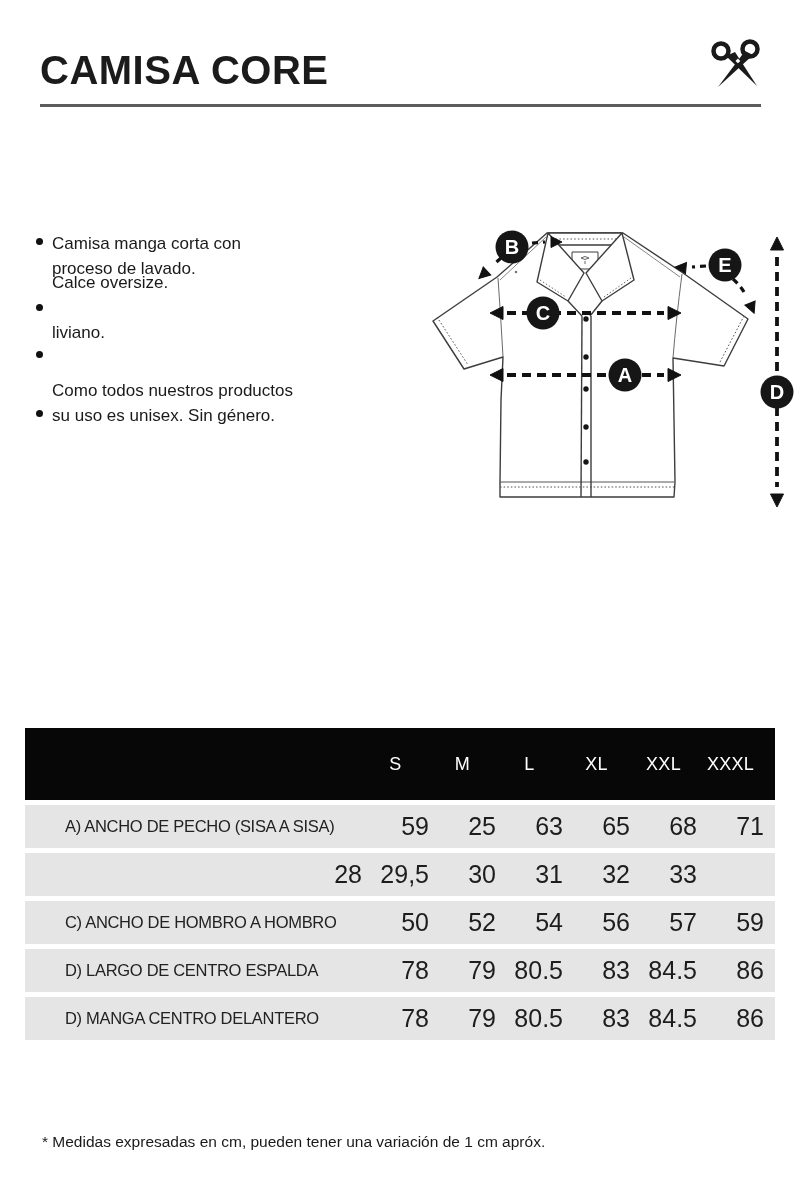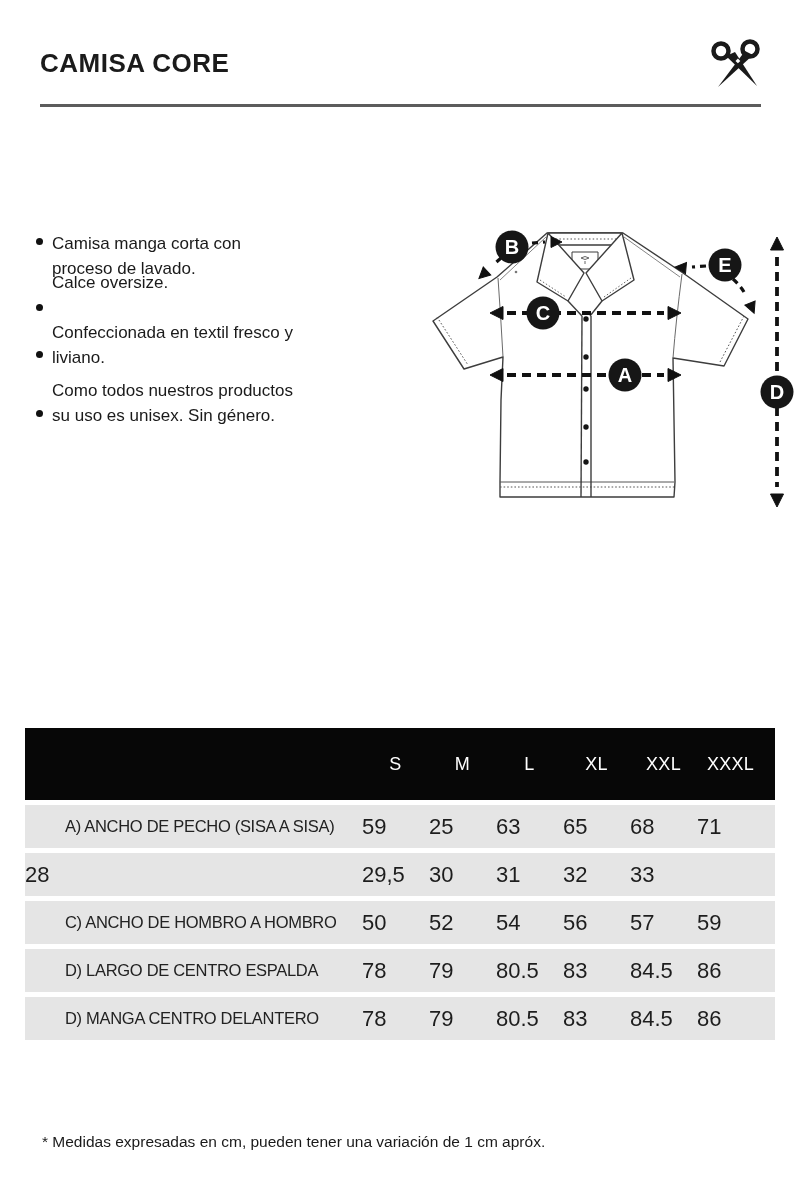--- a/index.html
+++ b/index.html
@@ -3,21 +3,21 @@
 <meta charset="utf-8">
 <style>
   html,body{margin:0;padding:0;}
   body{
     width:800px;height:1200px;position:relative;background:#ffffff;
     font-family:"Liberation Sans", sans-serif;color:#1c1c1c;overflow:hidden;
   }
   
   .page-title{
     position:absolute;left:40px;top:48px;
-    font-size:26px;font-weight:600;letter-spacing:0.5px;color:#1b1b1b;
+    font-size:40px;font-weight:600;letter-spacing:0.5px;color:#1b1b1b;
   }
   .scissors{position:absolute;left:708px;top:36px;}
   .divider{position:absolute;left:40px;top:104px;width:721px;height:3px;background:#5c5c5c;}
   
   .desc-item{
     position:absolute;left:30px;width:330px;padding-left:22px;
     font-size:17px;line-height:25px;color:#1a1a1a;
   }
   .desc-item .line{display:block;}
   .bullet{
@@ -32,21 +32,21 @@
   
   .size-table{position:absolute;left:25px;top:728px;width:750px;}
   .t-grid{display:grid;grid-template-columns:337px repeat(6,67px);align-items:center;}
   .t-head{height:72px;background:#070707;color:#ffffff;}
   .t-head .size-cell{font-size:18px;font-weight:400;text-align:center;letter-spacing:0.3px;}
   .t-row{height:43px;background:#e5e5e5;margin-top:5px;}
   .t-row .label-cell{
     padding-left:40px;font-size:16.5px;letter-spacing:-0.3px;color:#222;
     white-space:nowrap;
   }
-  .t-row .value-cell{font-size:22px;text-align:left;color:#1d1d1d;}
+  .t-row .value-cell{font-size:25px;text-align:right;color:#1d1d1d;}
   
   .footnote{position:absolute;left:42px;top:1133px;font-size:15.5px;color:#1a1a1a;}
 </style>
 </head>
 <body>
 
 <div class="page-title">CAMISA CORE</div>
 
 <svg class="scissors" width="60" height="56" viewBox="0 0 60 56">
   <circle cx="13" cy="15" r="7.5" fill="none" stroke="#1a1a1a" stroke-width="4.5"></circle>
@@ -62,21 +62,20 @@
   <span class="bullet"></span>
   <span class="line">Camisa manga corta con</span>
   <span class="line">proceso de lavado.</span>
 </div>
 <div class="desc-item i2">
   <span class="bullet"></span>
   <span class="line">Calce oversize.</span>
 </div>
 <div class="desc-item i3">
   <span class="bullet"></span>
-  <span class="line">Confeccionada en textil fresco y</span>
   <span class="line">liviano.</span>
 </div>
 <div class="desc-item i4">
   <span class="bullet"></span>
   <span class="line">Como todos nuestros productos</span>
   <span class="line">su uso es unisex. Sin género.</span>
 </div>
 
 <svg class="diagram" width="375" height="295" viewBox="0 0 375 295">
 

